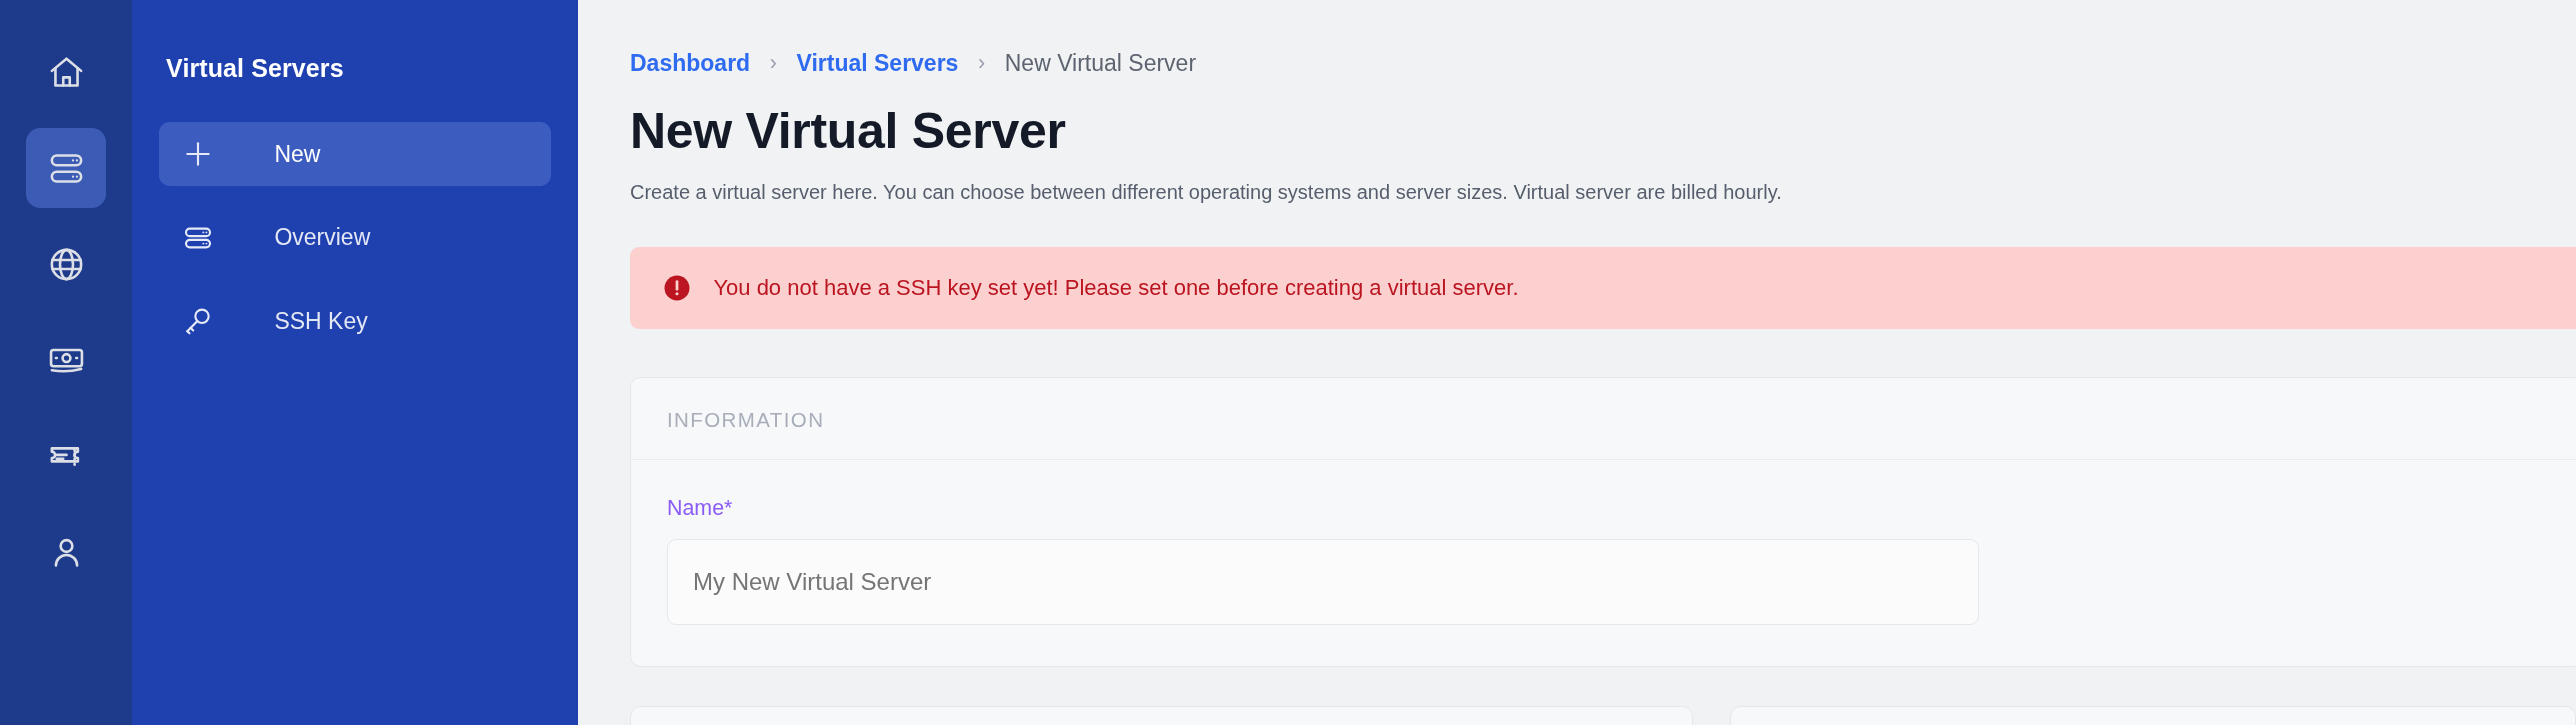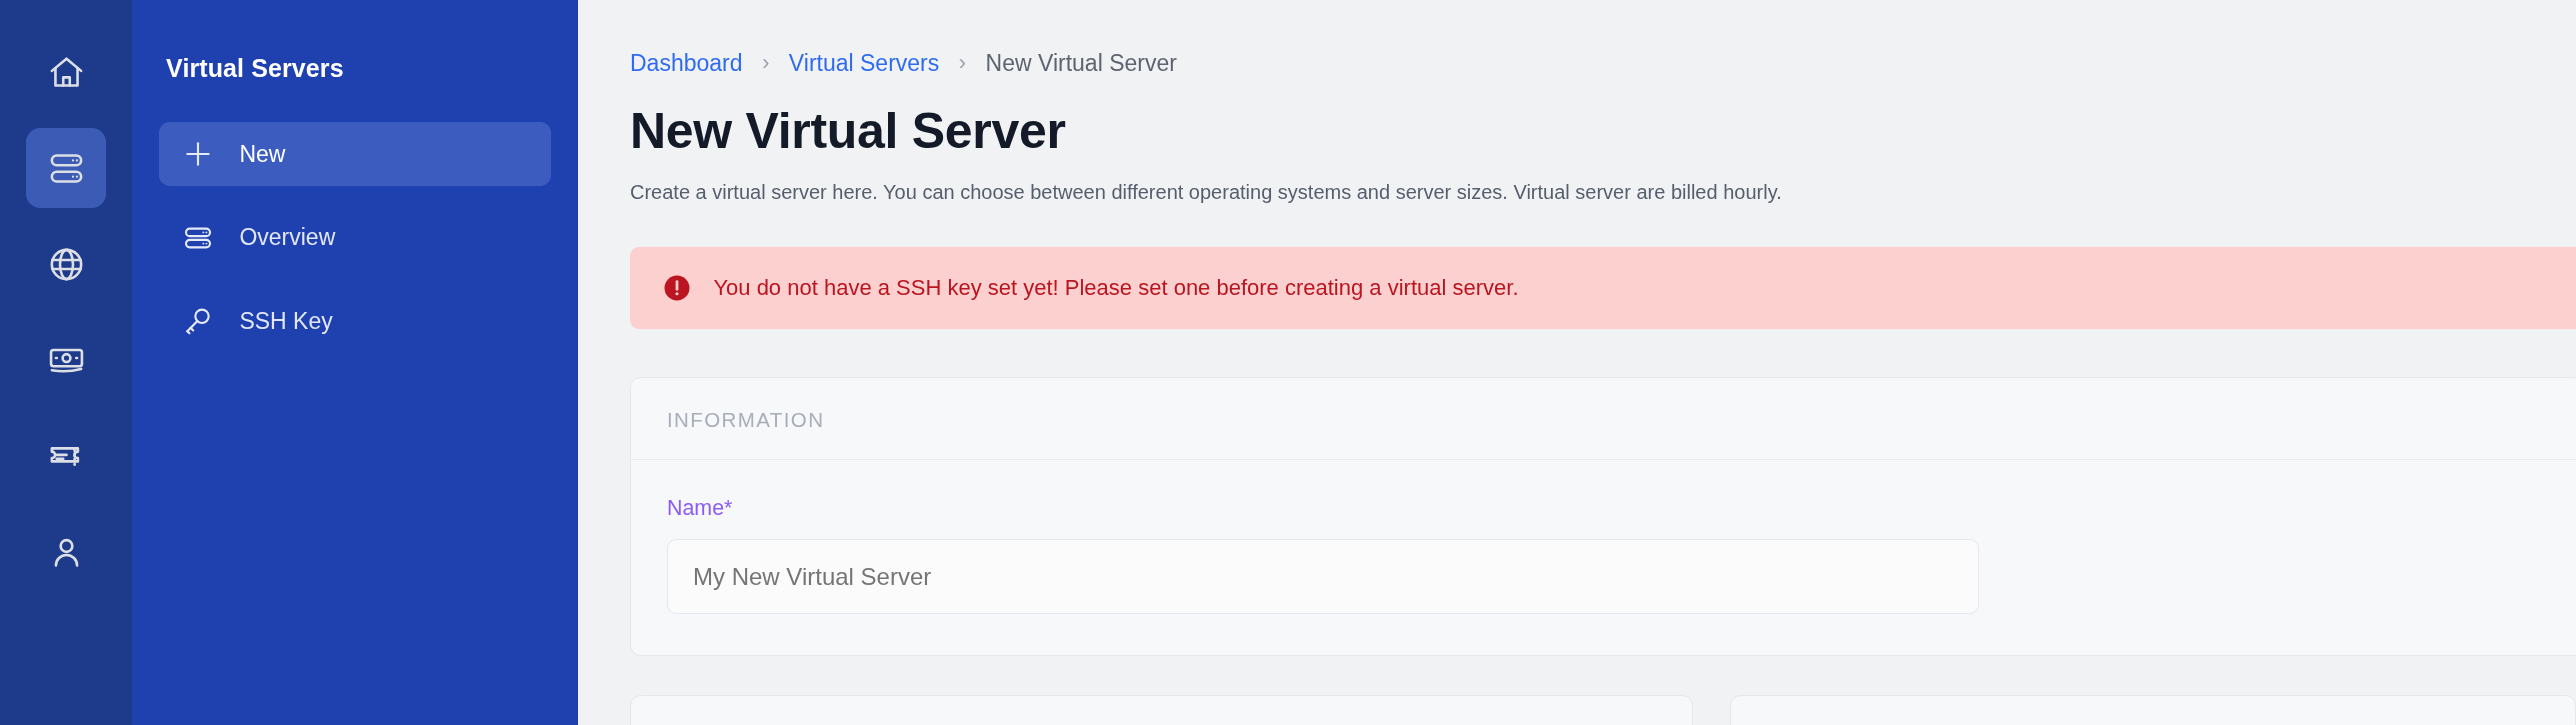--- a/index.html
+++ b/index.html
@@ -40,37 +40,37 @@
     color:#ffffff; font-size:25px; font-weight:bold;
     letter-spacing:0.1px;
     padding:54px 0 0 7.1px;
   }
   .nav-list { margin-top:39px; }
   .nav-item {
     display:flex; align-items:center;
     height:64px; padding:0 21.4px;
     border-radius:10.7px;
     color:#e3e7f5; font-size:23px;
-    cursor:pointer; margin-bottom:19.6px;
+    cursor:pointer; margin-bottom:19.6px;gap:35px;
   }
   .nav-item.active { background:#3c5cc0; color:#ffffff; }
   .nav-ico {
     width:36px; height:36px; margin-right:23px;
     display:flex; align-items:center; justify-content:center;
     flex:0 0 36px;
   }
   .nav-ico svg { width:32px; height:32px; display:block; }
   .nav-ico svg * { stroke:#e6eaf7; stroke-width:1.6; fill:none;
                    stroke-linecap:round; stroke-linejoin:round; }
 
   
   .main { flex:1 1 auto; background:#f1f2f4; padding:50px 0 0 52px; overflow:hidden; }
 
   .crumbs { display:flex; align-items:center; font-size:23px; }
-  .crumb-link { color:#2f6bf0; cursor:pointer; }
+  .crumb-link { color:#2f6bf0; cursor:pointer;font-weight:bold; }
   .crumb-cur { color:#5d6470; }
   .crumb-sep { color:#9aa1ad; margin:0 19.6px; font-size:21.4px; }
 
   .page-title {
     font-size:50px; font-weight:bold; color:#141a28;
     margin-top:25px; letter-spacing:-0.3px;
   }
   .page-desc { font-size:20px; color:#565e6d; margin-top:21.4px; }
 
   .alert {
@@ -89,21 +89,21 @@
   }
   .card-head {
     padding:30px 36px 27px 36px;
     border-bottom:0.9px solid #e9ebf0;
     color:#a8aeb9; font-size:20.5px; letter-spacing:1.4px;
   }
   .info-card { margin-top:48px; width:1955px; }
   .card-body { padding:36px 36px 41px 36px; }
   .field-label { font-size:21.4px; color:#8b5cf6; margin-bottom:18px; }
   .text-input {
-    width:1312px; height:75px;
+    width:1312px; height:86px;
     background:#fbfbfc;
     border:0.9px solid #e4e7ec; border-radius:9px;
     padding:2px 25px;
     font-family:"Liberation Sans", sans-serif;
     font-size:24px; color:#6e747e;
     outline:none;
   }
 
   .row { display:flex; gap:37px; margin-top:39px; }
   .img-card { width:1068px; height:268px; }

